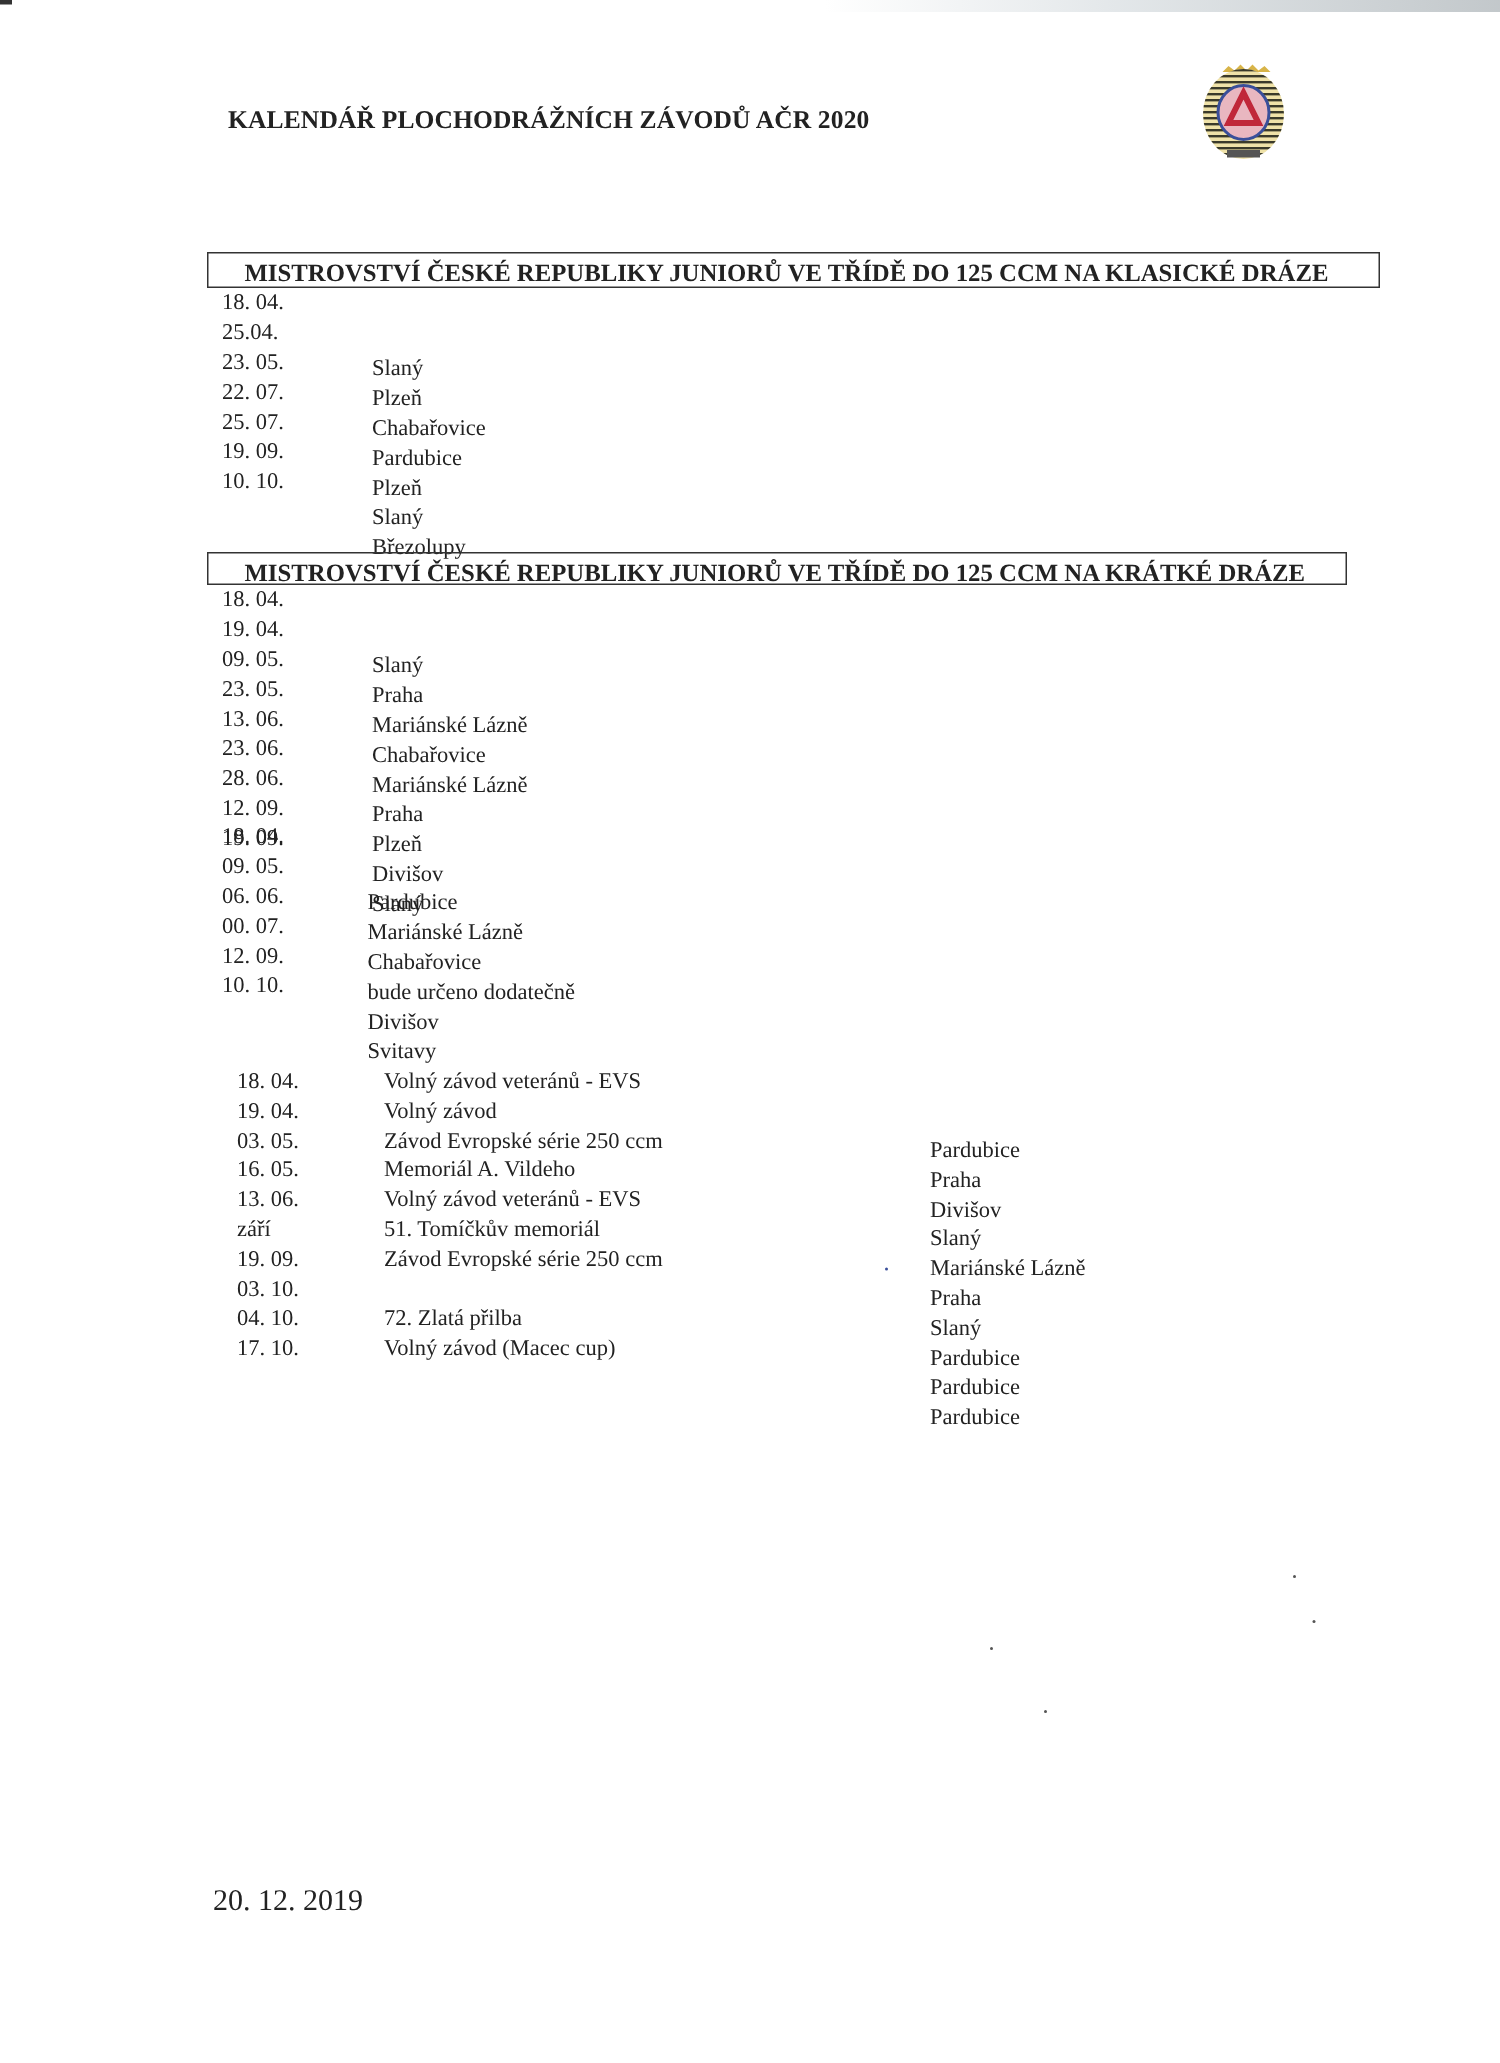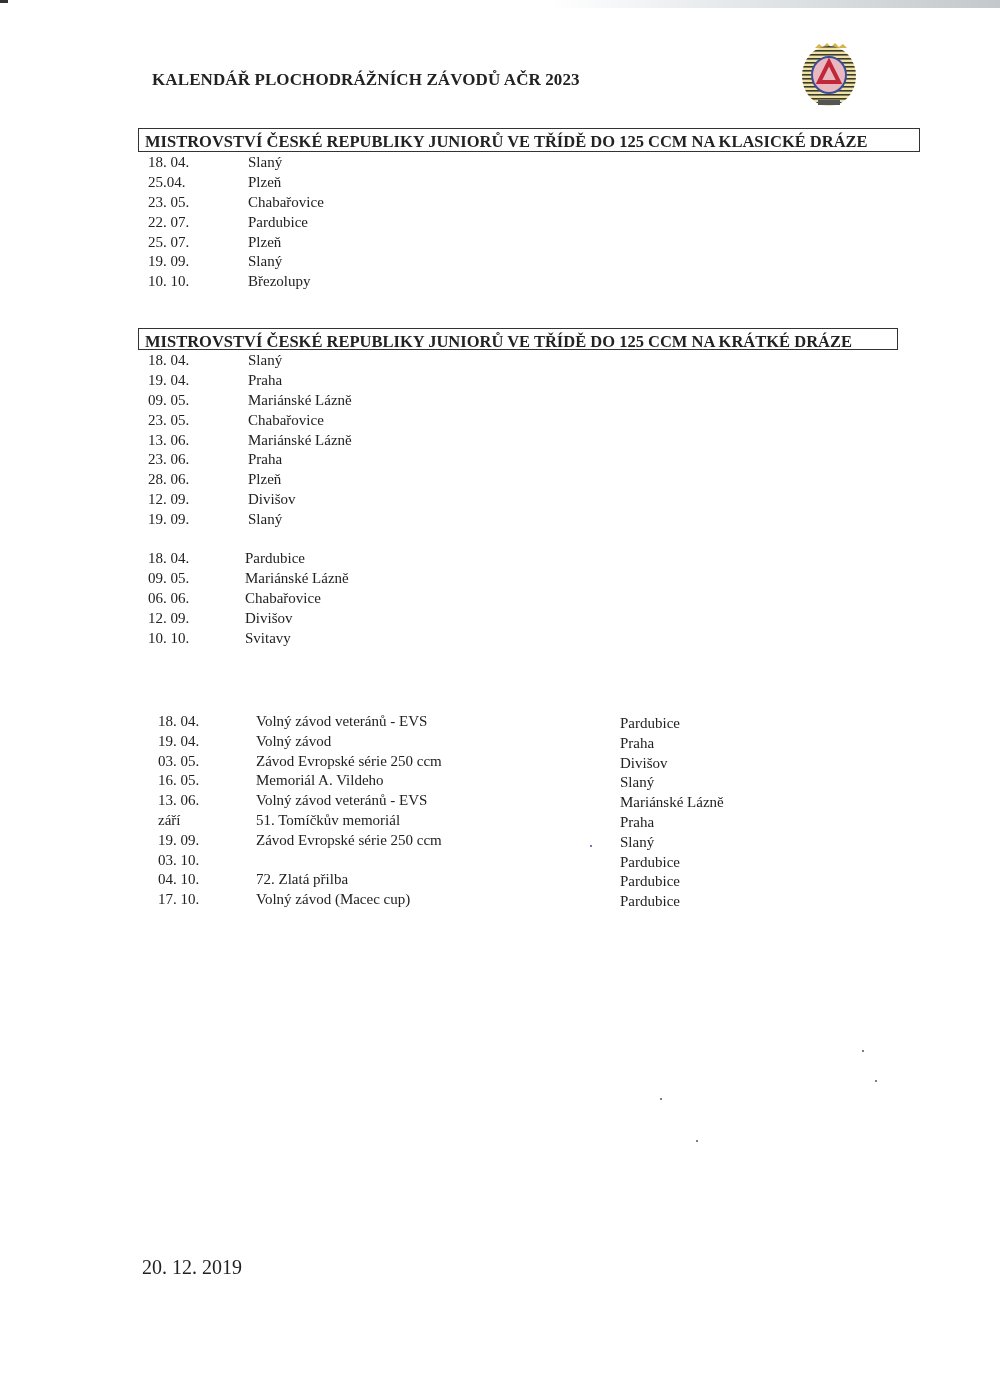--- a/index.html
+++ b/index.html
@@ -4,44 +4,44 @@
   <style>
     html, body { margin:0; padding:0; }
     body { width:1000px; height:1375px; background:#fff; position:relative; overflow:hidden;
       font-family:"Liberation Serif", serif; color:#222; }
     .scan-edge { position:absolute; top:0; left:0; width:1000px; height:8px;
       background:linear-gradient(90deg,#fff 0%,#fff 55%,#cfd6da 75%,#9aa3a8 100%); opacity:.6; }
     .scan-edge-left { position:absolute; top:0; left:0; width:8px; height:3px; background:#333; }
     .title { position:absolute; left:152px; top:70px; font-size:17px; font-weight:bold; letter-spacing:.1px; }
     .logo { position:absolute; left:790px; top:38px; width:78px; height:72px; }
     .section { position:absolute; left:138px; }
-    .sec-head { border:1px solid #333; padding:0 0 0 6px; font-weight:bold; font-size:16.5px; height:22px; line-height:25px; box-sizing:border-box; white-space:nowrap; }
+    .sec-head { border:1px solid #333; padding:0 0 0 24px; font-weight:bold; font-size:16.5px; height:22px; line-height:25px; box-sizing:border-box; white-space:nowrap;margin-top:40px; }
     .row { position:relative; height:19.9px; font-size:15px; line-height:20px; }
     .row .d { position:absolute; left:10px; }
-    .row .p { position:absolute; left:110px; }
+    .row .p { position:absolute; left:110px;margin-top:44px; }
     #s1 { top:128px; width:782px; }
     #s1 .sec-head { height:24px; }
     #s2 { top:328px; width:760px; }
     #s3 { top:548px; width:744px; }
     #s3 .row .p { left:107px; }
     #s4 { top:709px; width:736px; left:148px; }
     #s4 .row { height:19.8px; }
     #s4 .row .d { left:10px; }
     #s4 .row .e { position:absolute; left:108px; }
     #s4 .row .p { position:absolute; left:472px; top:2px; }
     .footer-date { position:absolute; left:142px; top:1256px; font-size:20px; }
     .speck { position:absolute; width:2px; height:2px; background:#555; border-radius:1px; }
   </style>
 </head>
 <body>
 
 <div class="scan-edge"></div>
 <div class="scan-edge-left"></div>
 
-<div class="title">KALENDÁŘ PLOCHODRÁŽNÍCH ZÁVODŮ AČR 2023</div>
+<div class="title">KALENDÁŘ PLOCHODRÁŽNÍCH ZÁVODŮ AČR 2020</div>
 
 <div class="logo">
   <svg width="78" height="72" viewBox="0 0 78 72">
     <defs>
       <clipPath id="oval">
           <ellipse cx="39" cy="38" rx="27" ry="30"></ellipse>
         </clipPath>
     </defs>
     <path d="M25 10 L29 6 L33 9 L37 5 L41 9 L45 5 L49 9 L53 6 L57 10 Z" fill="#d8b448"></path>
     <g clip-path="url(#oval)">
@@ -156,20 +156,24 @@
       </div>
       <div class="row">
         <span class="d">09. 05.</span>
         <span class="p">Mariánské Lázně</span>
       </div>
       <div class="row">
         <span class="d">06. 06.</span>
         <span class="p">Chabařovice</span>
       </div>
       <div class="row">
+        <span class="d">00. 07.</span>
+        <span class="p">bude určeno dodatečně</span>
+      </div>
+      <div class="row">
         <span class="d">12. 09.</span>
         <span class="p">Divišov</span>
       </div>
       <div class="row">
         <span class="d">10. 10.</span>
         <span class="p">Svitavy</span>
       </div>
     </div>
 </div>
 

